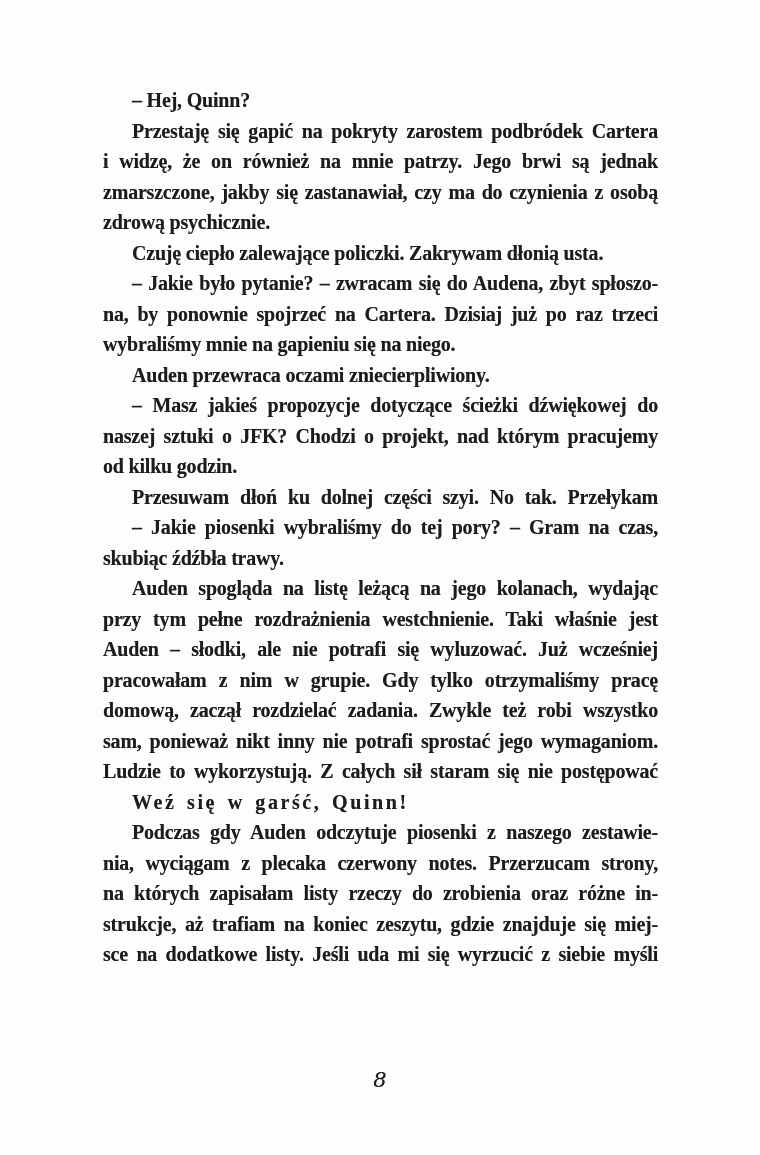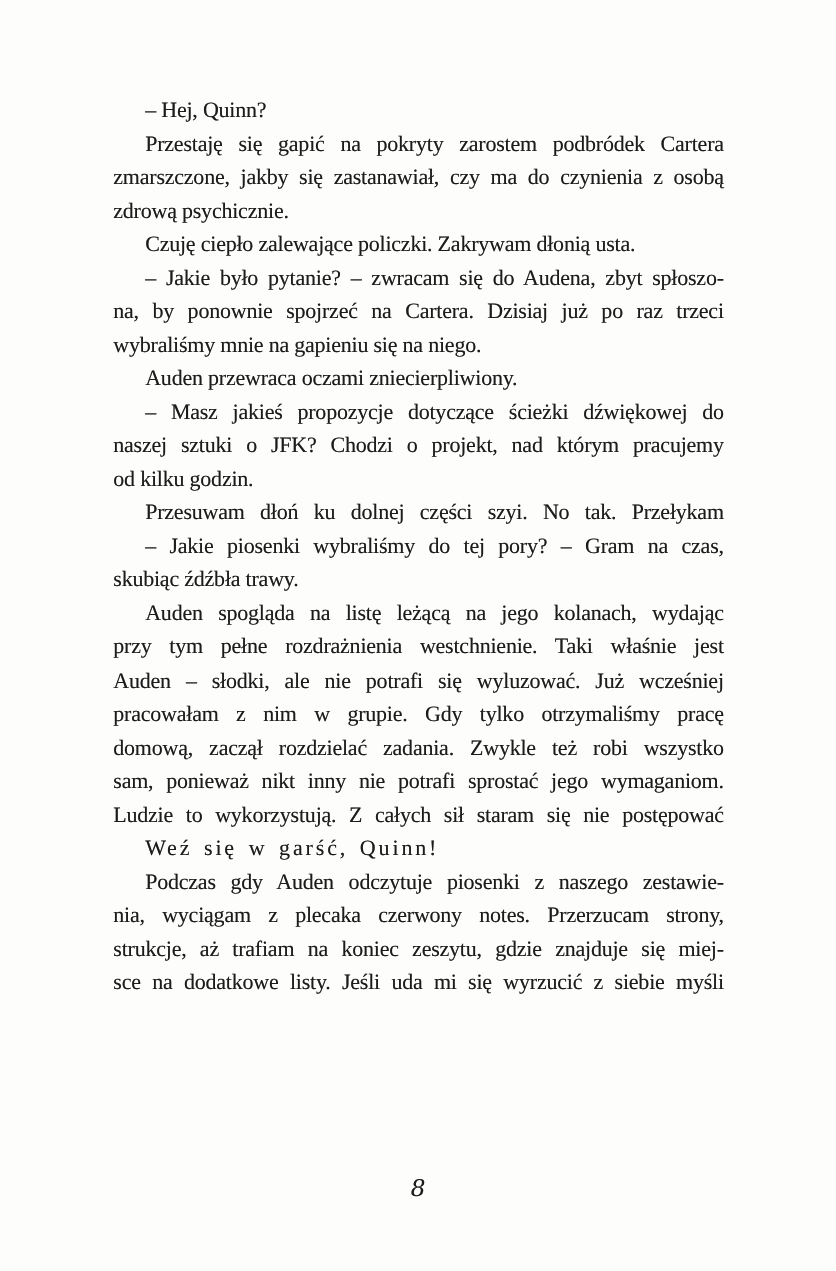--- a/index.html
+++ b/index.html
@@ -23,20 +23,21 @@
     left: 103px;
     width: 555px;
     font-size: 20px;
     line-height: 30.5px;
     text-shadow: 0 0 0.5px rgba(40,40,40,0.55);
     letter-spacing: -0.2px;
   }
   .para {
     margin: 0;
     padding: 0;
+    font-weight: bold;
   }
   .line {
     text-align: justify;
     text-align-last: justify;
     white-space: normal;
   }
   .line.firstline {
     text-indent: 29px;
   }
   .line.lastline {
@@ -62,20 +63,21 @@
 </head>
 <body>
 
 <div class="page">
   <div class="text-block">
       <div class="para">
         <div class="line firstline lastline">– Hej, Quinn?</div>
       </div>
       <div class="para">
         <div class="line firstline">Przestaję się gapić na pokryty zarostem podbródek Cartera</div>
+        <div class="line">i widzę, że on również na mnie patrzy. Jego brwi są jednak</div>
         <div class="line">zmarszczone, jakby się zastanawiał, czy ma do czynienia z osobą</div>
         <div class="line lastline">zdrową psychicznie.</div>
       </div>
       <div class="para">
         <div class="line firstline lastline">Czuję ciepło zalewające policzki. Zakrywam dłonią usta.</div>
       </div>
       <div class="para">
         <div class="line firstline">– Jakie było pytanie? – zwracam się do Audena, zbyt spłoszo-</div>
         <div class="line">na, by ponownie spojrzeć na Cartera. Dzisiaj już po raz trzeci</div>
         <div class="line lastline">wybraliśmy mnie na gapieniu się na niego.</div>
@@ -103,18 +105,19 @@
         <div class="line">domową, zaczął rozdzielać zadania. Zwykle też robi wszystko</div>
         <div class="line">sam, ponieważ nikt inny nie potrafi sprostać jego wymaganiom.</div>
         <div class="line">Ludzie to wykorzystują. Z całych sił staram się nie postępować</div>
       </div>
       <div class="para emphasis">
         <div class="line firstline lastline">Weź się w garść, Quinn!</div>
       </div>
       <div class="para">
         <div class="line firstline">Podczas gdy Auden odczytuje piosenki z naszego zestawie-</div>
         <div class="line">nia, wyciągam z plecaka czerwony notes. Przerzucam strony,</div>
+        <div class="line">na których zapisałam listy rzeczy do zrobienia oraz różne in-</div>
         <div class="line">strukcje, aż trafiam na koniec zeszytu, gdzie znajduje się miej-</div>
         <div class="line">sce na dodatkowe listy. Jeśli uda mi się wyrzucić z siebie myśli</div>
       </div>
     </div>
   <div class="page-number">8</div>
 </div>
 
 </body></html>

